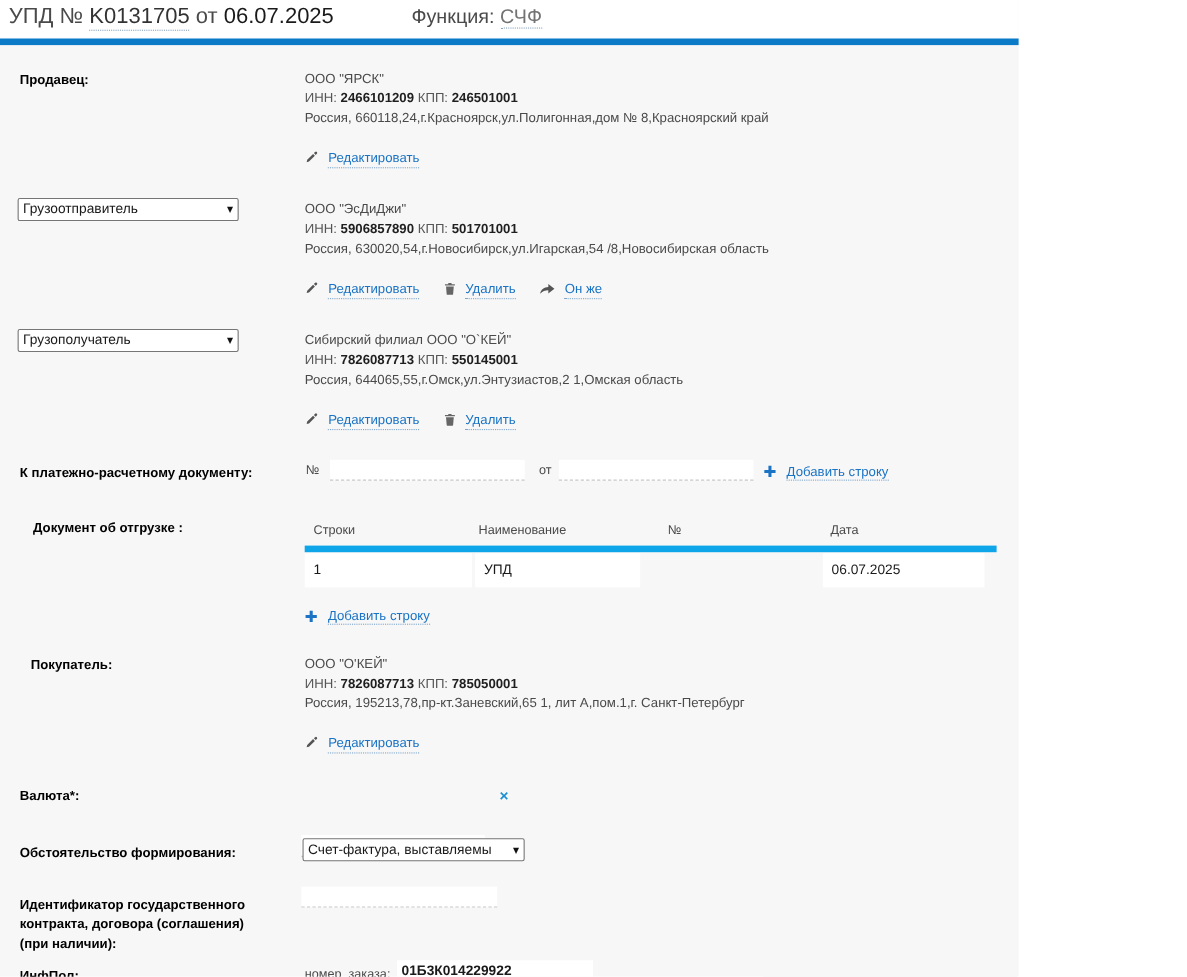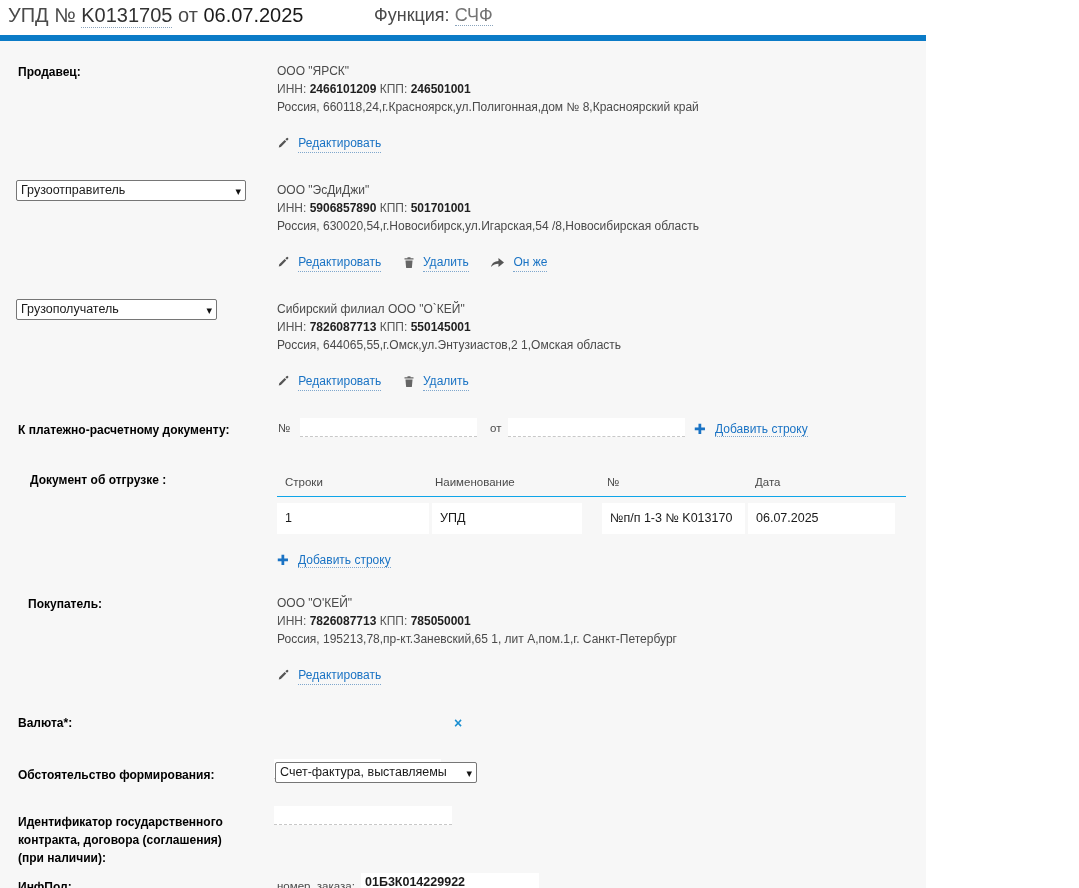--- a/index.html
+++ b/index.html
@@ -181,21 +181,21 @@
   
   .tbl {
     position: absolute;
     left: 277px;
     top: 470px;
     width: 629px;
   }
   .tbl .thead {
     position: relative;
     height: 26px;
-    border-bottom: 1px solid #0ea5e9;
+    border-bottom: 6px solid #0ea5e9;
   }
   .tbl .th {
     position: absolute;
     top: 6px;
     font-size: 11.5px;
     color: #4a4a4a;
     white-space: nowrap;
   }
   .tbl .tcell {
     position: absolute;
@@ -264,21 +264,21 @@
           <span class="ico">
             <svg width="13" height="13" viewBox="0 0 16 16">
                 <path d="M11.6 1.4a1.4 1.4 0 0 1 2 2L12.3 4.7 10.3 2.7zM9.4 3.6l2 2-6.6 6.6-2.6.6.6-2.6z" fill="#555"></path>
               </svg>
           </span>
           <span class="lnk">Редактировать</span>
         </span>
       </div>
     </div>
 
-    <div class="sel" style="left:16px; top:180px; width:230px;">
+    <div class="sel" style="left:16px; top:180px; width:201px;">
       <span>Грузоотправитель</span>
       <span class="caret">▾</span>
     </div>
     <div class="party" style="top:181px;">
       <div class="name">ООО "ЭсДиДжи"</div>
       <div class="inn-line">
         <span>ИНН:</span>
         <b>5906857890</b>
         <span>КПП:</span>
         <b>501701001</b>
@@ -358,21 +358,20 @@
     <div class="row-label" style="left:18px; top:471px;margin-left:12px;">Документ об отгрузке :</div>
     <div class="tbl">
       <div class="thead">
         <div class="th" style="left:8px;">Строки</div>
         <div class="th" style="left:158px;">Наименование</div>
         <div class="th" style="left:330px;">№</div>
         <div class="th" style="left:478px;">Дата</div>
       </div>
       <div class="tcell" style="left:0px;   width:152px;">1</div>
       <div class="tcell" style="left:155px; width:150px;">УПД</div>
-      <div class="tcell" style="left:325px; width:143px;">№п/п 1-3 № K013170</div>
       <div class="tcell" style="left:471px; width:147px;">06.07.2025</div>
     </div>
     <div class="addlink" style="left:277px; top:552px;">
       <span class="plus">✚</span>
       <span class="lnk">Добавить строку</span>
     </div>
 
     <div class="row-label" style="left:28px; top:595px;">Покупатель:</div>
     <div class="party" style="top:594px;">
       <div class="name">ООО "О'КЕЙ"</div>

